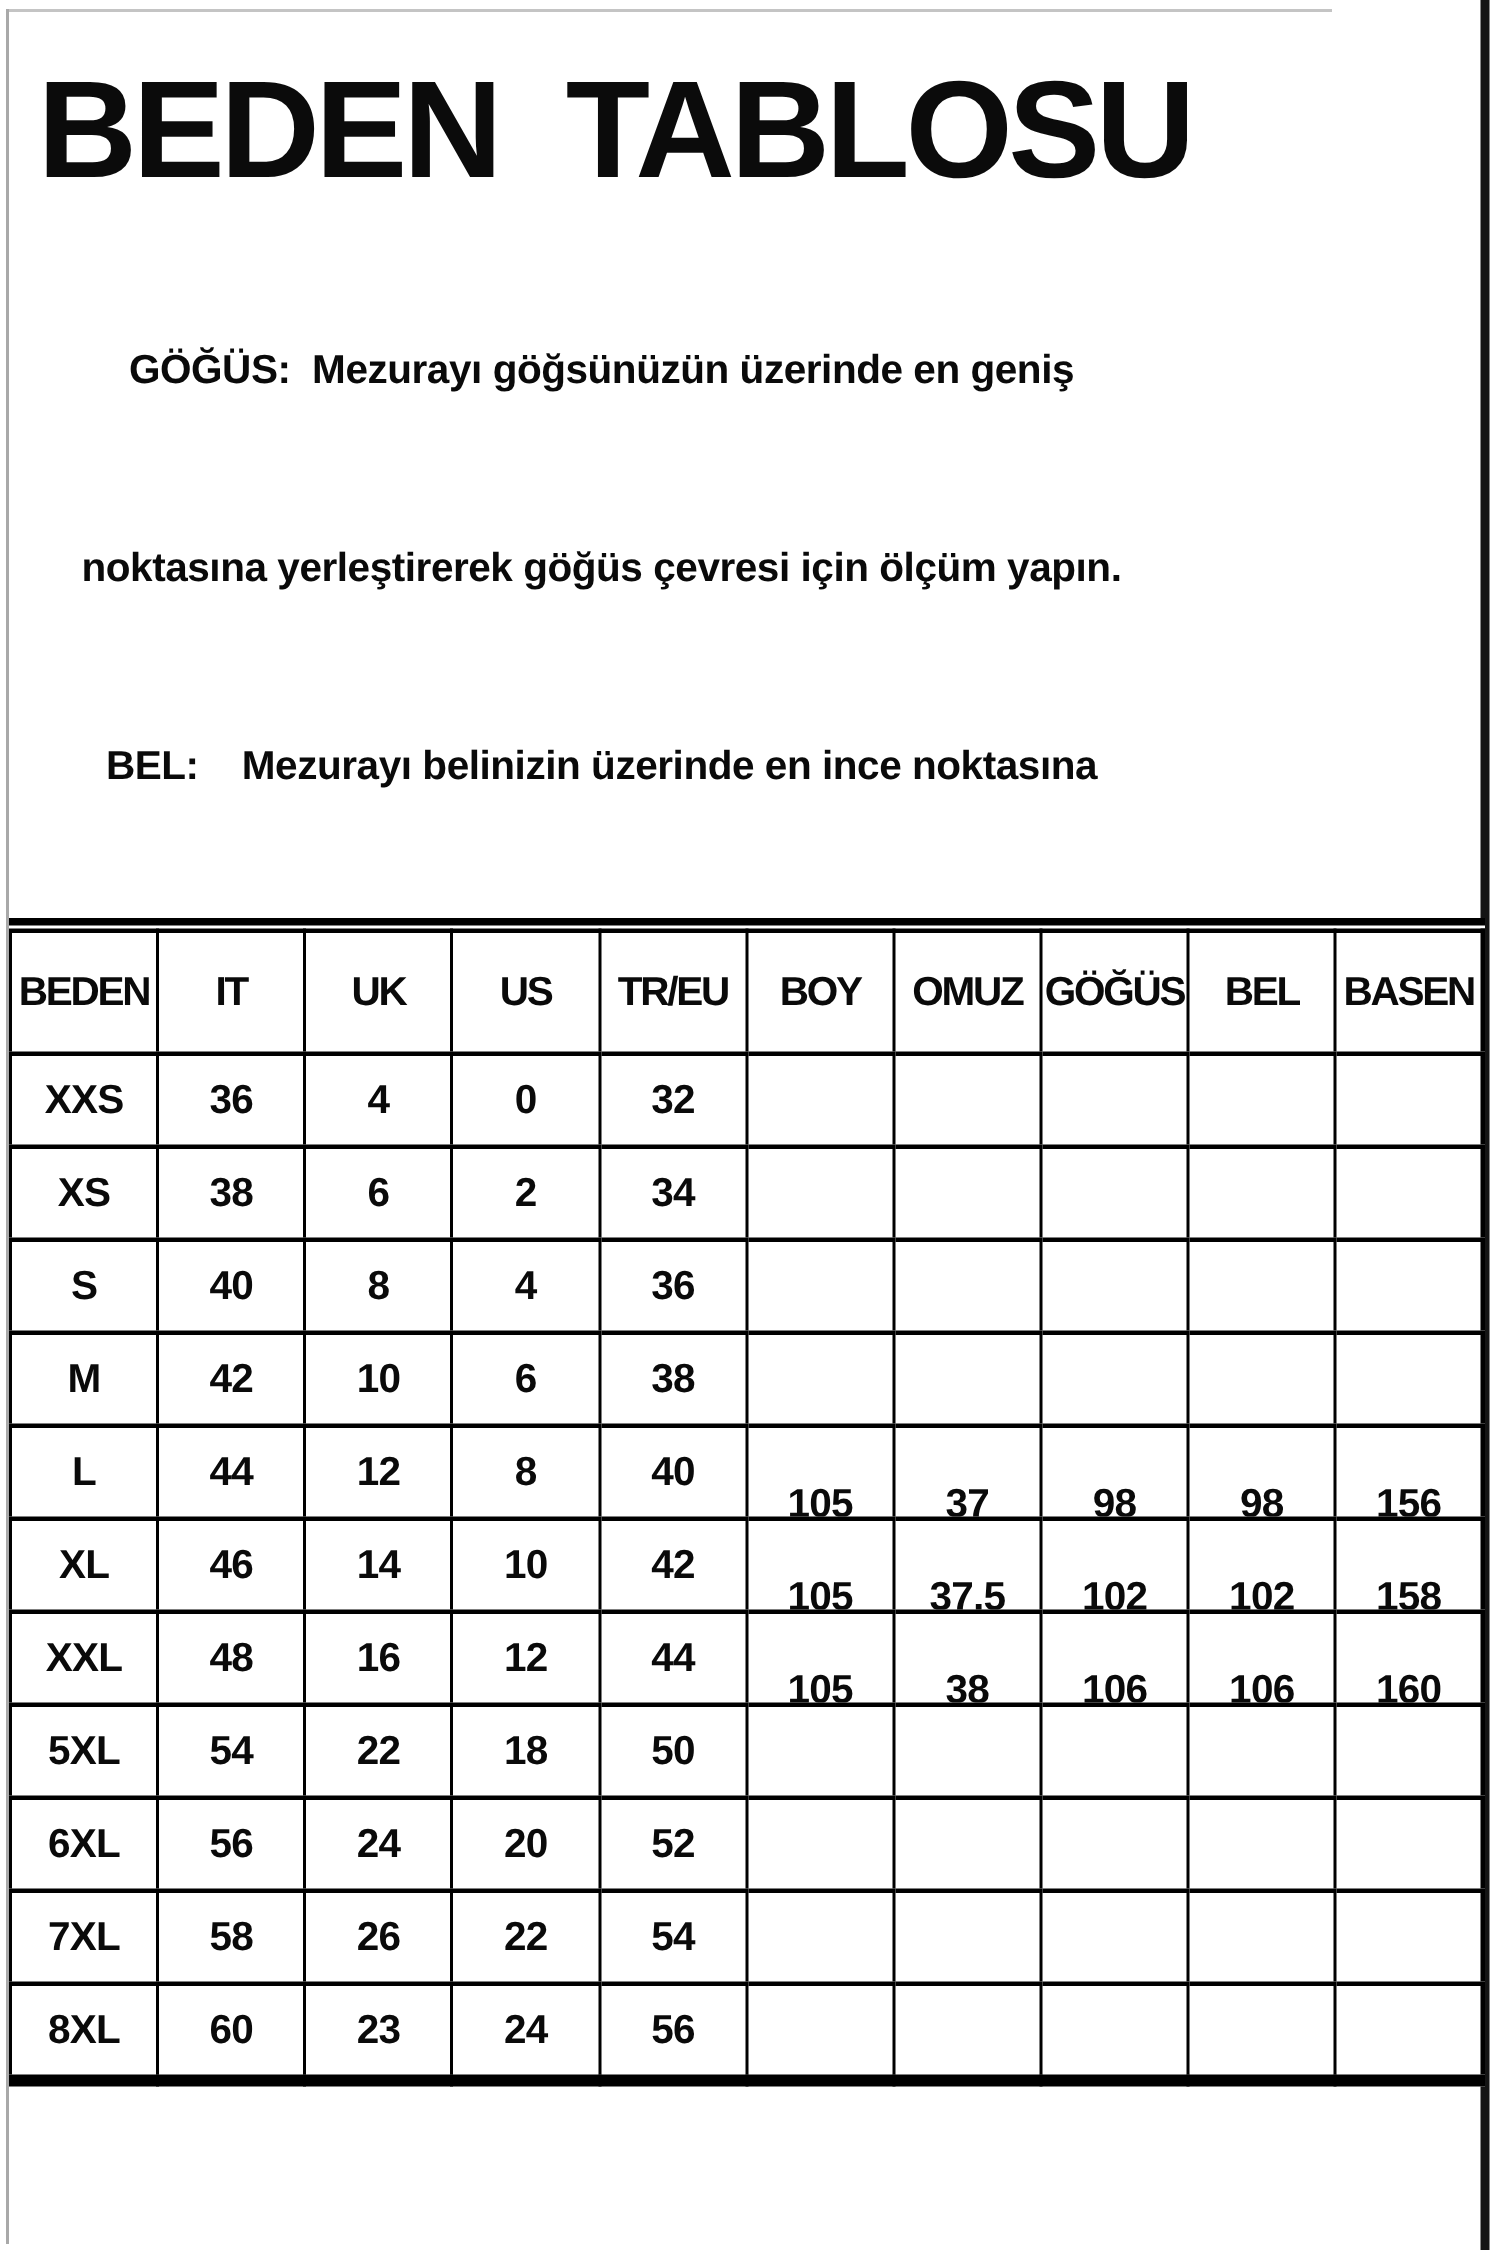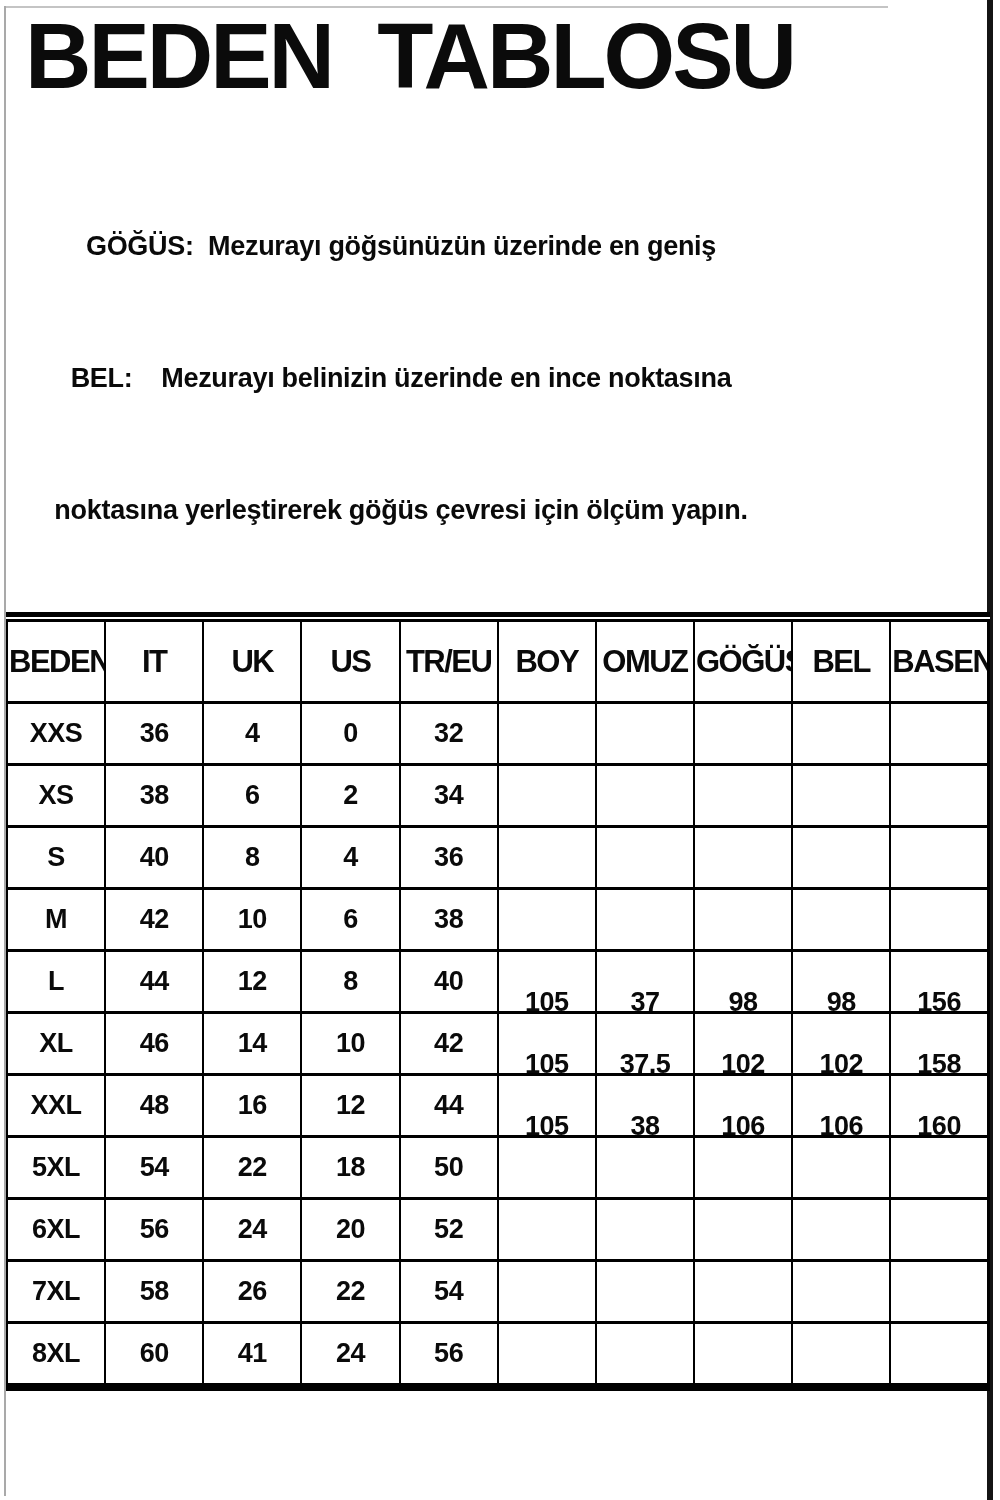--- a/index.html
+++ b/index.html
@@ -6,21 +6,21 @@
   .page {
     position:relative; width:1000px; height:1500px; background:#ffffff;
     font-family:"Liberation Sans", sans-serif; color:#000; overflow:hidden;
   }
   
   .hairline-top { position:absolute; left:4px; top:6px; width:884px; height:2px; background:#c4c4c4; }
   .hairline-left { position:absolute; left:4px; top:6px; width:2px; height:1490px; background:#a9a9a9; }
   .heavy-right { position:absolute; left:987px; top:0; width:6px; height:1500px; background:#141414; }
 
   .title {
-    position:absolute; left:25px; top:4px; width:960px;
+    position:absolute; left:25px; top:35px; width:960px;
     font-size:92px; font-weight:bold; letter-spacing:-3px;
     white-space:pre; color:#0b0b0b;
   }
   .instructions {
     position:absolute; left:20px; top:136px; width:762px;
     font-size:27px; font-weight:bold; line-height:44px;
     letter-spacing:-0.3px; text-align:center; white-space:pre; color:#0a0a0a;
   }
   .instr-line { min-height:44px; }
   .instr-split { display:flex; justify-content:space-between; align-items:center; }
@@ -36,39 +36,39 @@
     width:100%; border-collapse:collapse; table-layout:fixed;
     border-top:3px solid #000; border-left:2px solid #000; border-right:3px solid #000;
     border-bottom:8px solid #000;
   }
   table.size-table th, table.size-table td {
     border-left:2px solid #000; border-top:3px solid #000;
     text-align:center; vertical-align:middle;
     font-weight:bold; color:#0a0a0a; overflow:hidden;
   }
   table.size-table th:first-child, table.size-table td:first-child { border-left:none; }
-  table.size-table thead th { height:77px; font-size:31px; letter-spacing:-1.5px; border-top:none; }
+  table.size-table thead th { height:77px; font-size:27px; letter-spacing:-1.5px; border-top:none; }
   table.size-table td { height:57px; font-size:27px; letter-spacing:-0.5px; }
   td .shift-down { position:relative; top:21px; display:inline-block; }
 </style>
 </head>
 <body>
 
 <div class="page">
 
   <div class="hairline-top"></div>
   <div class="hairline-left"></div>
   <div class="heavy-right"></div>
 
   <div class="title">BEDEN  TABLOSU</div>
 
   <div class="instructions">
     <div class="instr-line">GÖĞÜS:  Mezurayı göğsünüzün üzerinde en geniş</div>
+    <div class="instr-line">noktasına yerleştirerek göğüs çevresi için ölçüm yapın.</div>
     <div class="instr-line">BEL:    Mezurayı belinizin üzerinde en ince noktasına</div>
-    <div class="instr-line">noktasına yerleştirerek göğüs çevresi için ölçüm yapın.</div>
     <div class="instr-line">yerleştirerek belinizin çevresi için ölçüm yapın.</div>
     <div class="instr-line">BASEN: Mezurayı baseninizin üzerinden en geniş</div>
     <div class="instr-line">noktasına yerleştirerek baseninizin çevresi için ölçüm</div>
     <div class="instr-line instr-split">
       <span class="left-part">yapın.</span>
       <span class="right-part">İÇ</span>
     </div>
     <div class="instr-line">BACAK BOYU:  Mezurayı bacak aranızdan topuğunuza</div>
     <div class="instr-line">kadar düz tutarak bacak boyunu ölçebilirsiniz.</div>
   </div>
@@ -206,21 +206,21 @@
             <td><span>54</span></td>
             <td><span></span></td>
             <td><span></span></td>
             <td><span></span></td>
             <td><span></span></td>
             <td><span></span></td>
           </tr>
           <tr>
             <td>8XL</td>
             <td><span>60</span></td>
-            <td><span>41</span></td>
+            <td><span>23</span></td>
             <td><span>24</span></td>
             <td><span>56</span></td>
             <td><span></span></td>
             <td><span></span></td>
             <td><span></span></td>
             <td><span></span></td>
             <td><span></span></td>
           </tr>
         </tbody>
     </table>

